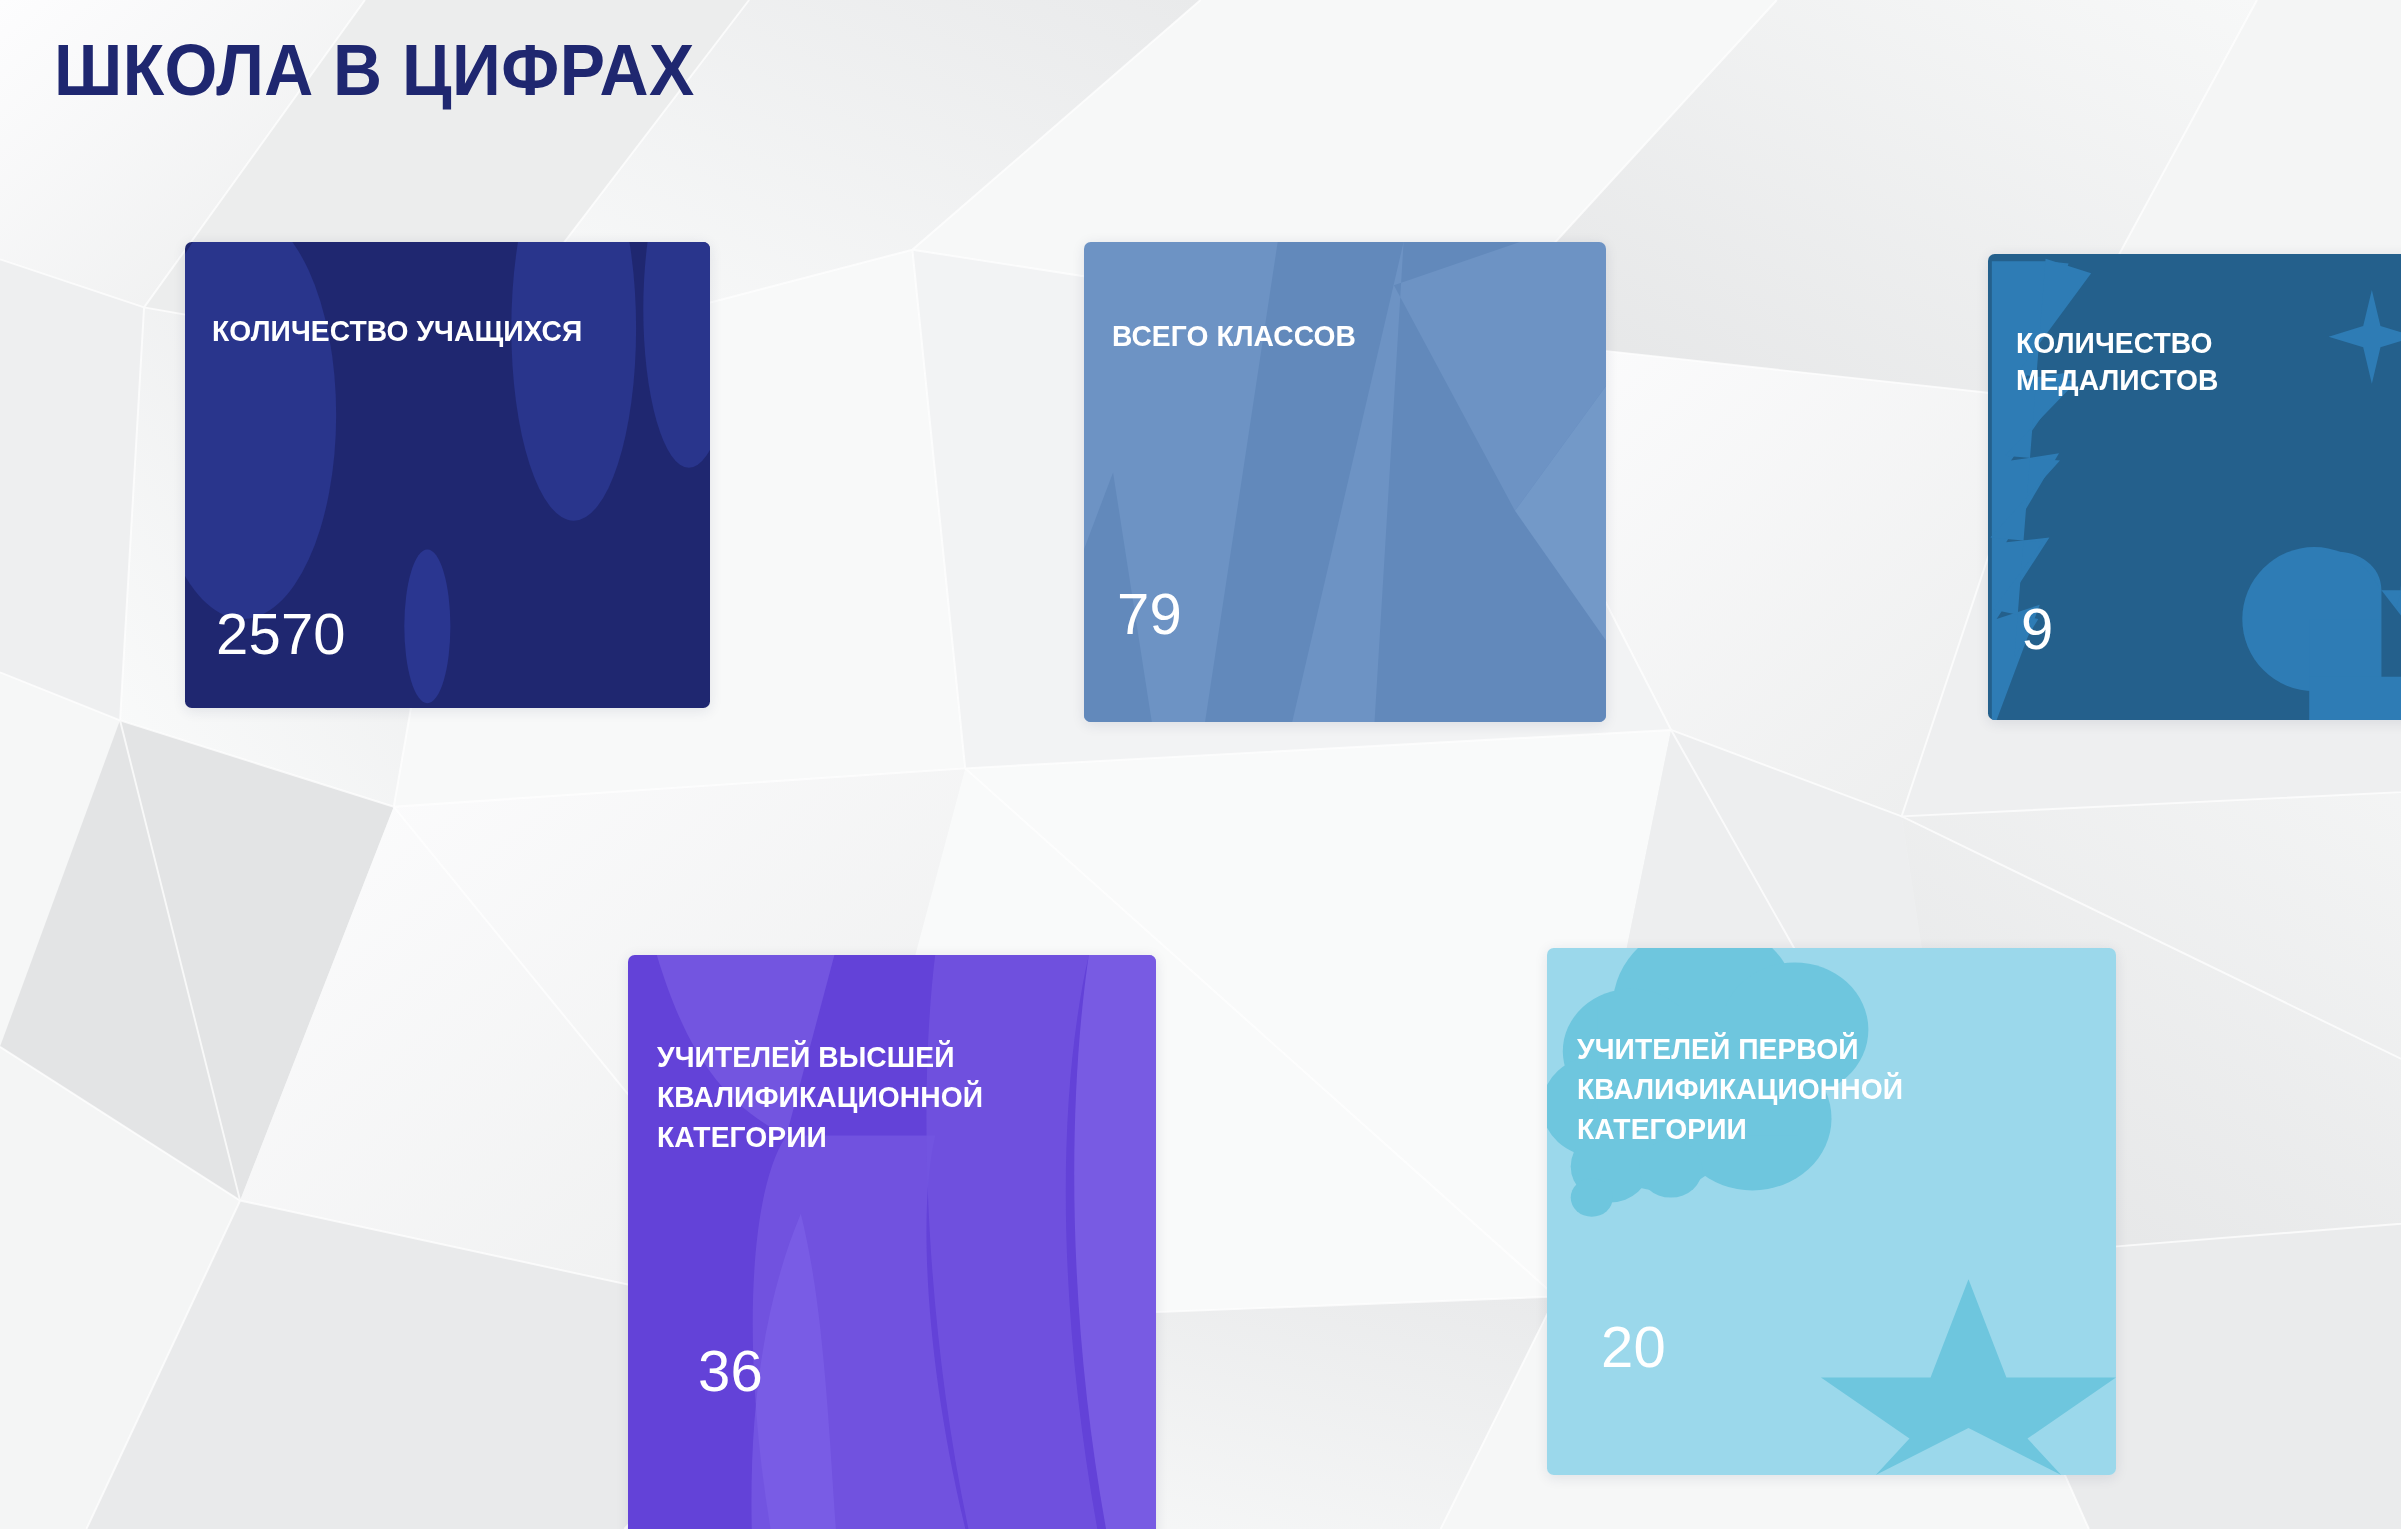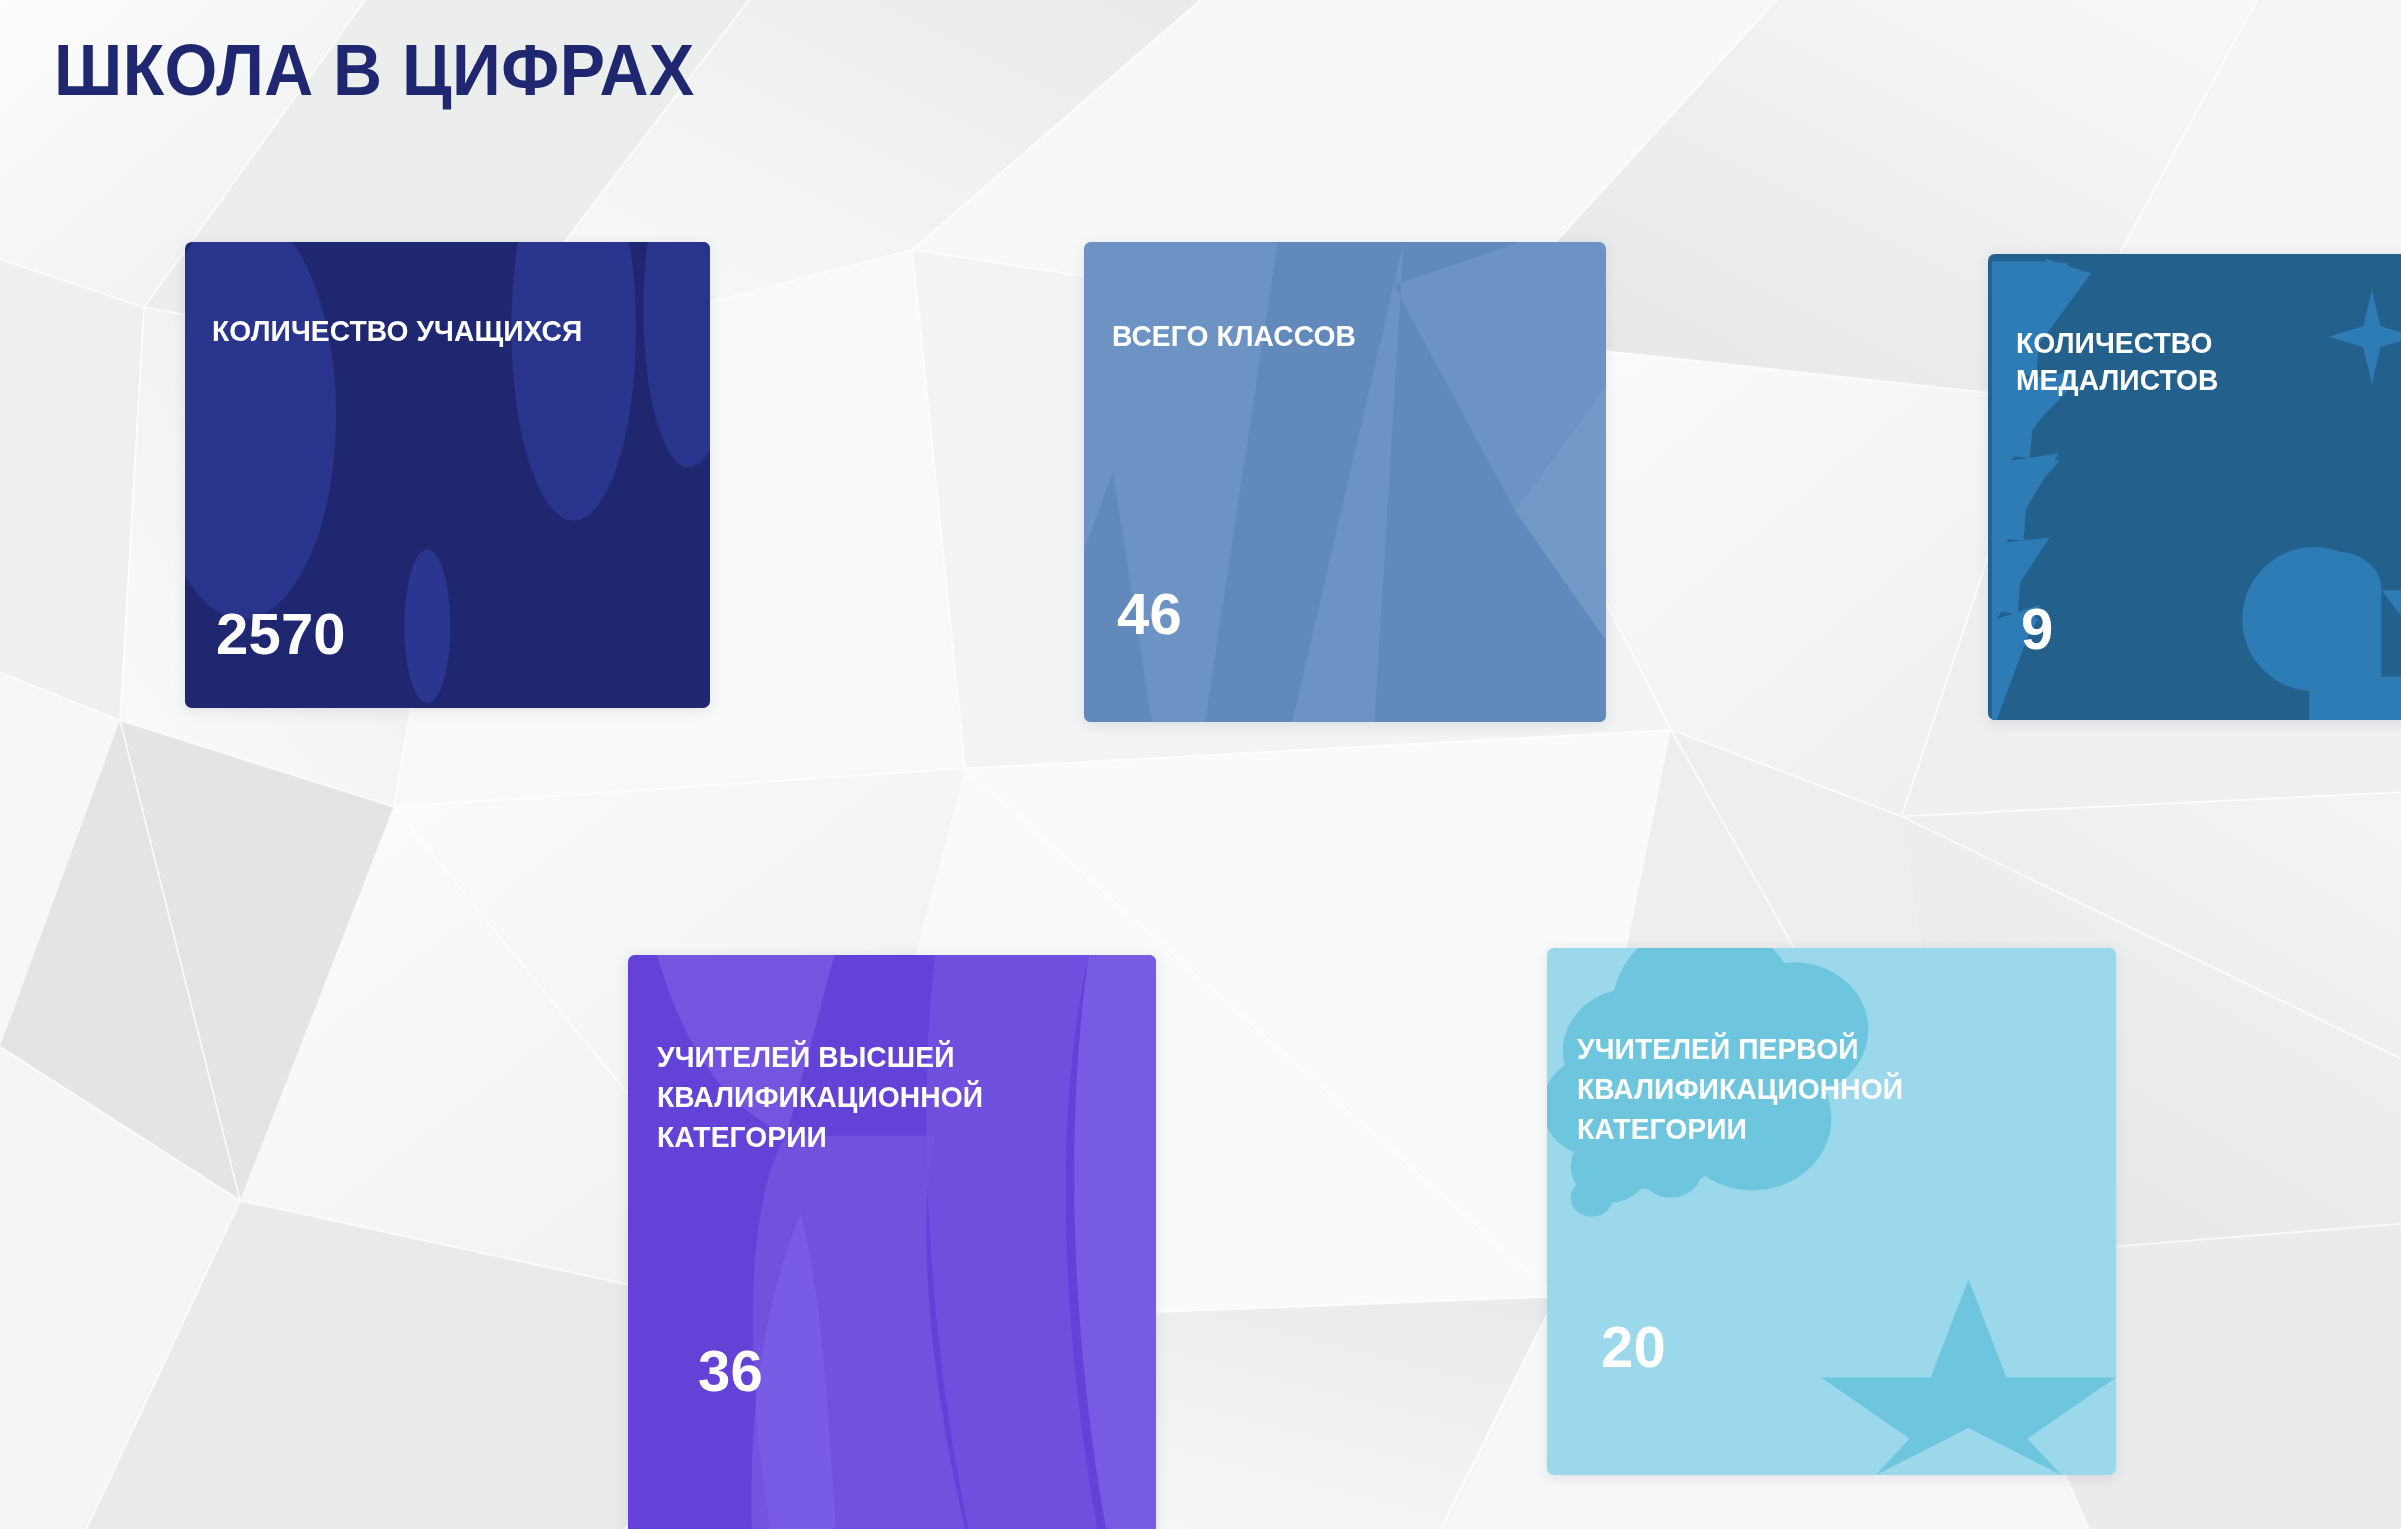--- a/index.html
+++ b/index.html
@@ -67,21 +67,21 @@
     letter-spacing: 0.1px;
     text-transform: uppercase;
     transform: scaleX(0.94);
     transform-origin: left top;
   }
 
   .card-value {
     position: absolute;
     z-index: 3;
     color: #ffffff;
-    font-weight: 700;
+    font-weight: 400;
     letter-spacing: 0.2px;
     line-height: 1;
   }
 
   
   #card-students      { left: 185px;  top: 204px;  width: 525px; height: 466px; }
   #card-students .card-label { left: 27px;  top: 71px; font-size: 30px; line-height: 1.22; }
   #card-students .card-value { left: 31px;  top: 568px; font-size: 58px; }
 
   
@@ -183,21 +183,21 @@
 
   <div class="card" id="card-classes">
     <svg class="card-art" viewBox="0 0 1078 1000" preserveAspectRatio="none">
       <rect x="0" y="0" width="1078" height="1000" fill="#6d93c4"></rect>
       <polygon points="400,0 660,0 430,1000 250,1000" fill="#6289bb"></polygon>
       <polygon points="660,0 900,0 640,90 890,560 1078,300 1078,1000 600,1000" fill="#6289bb"></polygon>
       <polygon points="60,480 140,1000 0,1000 0,640" fill="#6289bb"></polygon>
       <polygon points="1078,300 890,560 1078,830" fill="#7399c8"></polygon>
     </svg>
     <div class="card-label">ВСЕГО КЛАССОВ</div>
-    <div class="card-value">46</div>
+    <div class="card-value">79</div>
   </div>
 
   <div class="card" id="card-medalists">
     <svg class="card-art" viewBox="0 0 1040 970" preserveAspectRatio="none">
       <rect x="0" y="0" width="1040" height="970" fill="#24608c"></rect>
 
       <polygon points="105,15 150,20 60,260 160,245 30,430 130,415 20,600 110,590 0,760 90,730 0,970 -10,970 -10,15" fill="#2e7cb5" transform="translate(18,0)"></polygon>
       <polygon points="120,10 215,40 60,250 185,265 35,420 150,430 5,590 115,600 10,740 105,760 55,840" fill="#2e7cb5"></polygon>
 
       <path d="M800,75 L818,150 L890,172 L818,194 L800,270 L782,194 L710,172 L782,150 Z" fill="#2e7cb5"></path>

